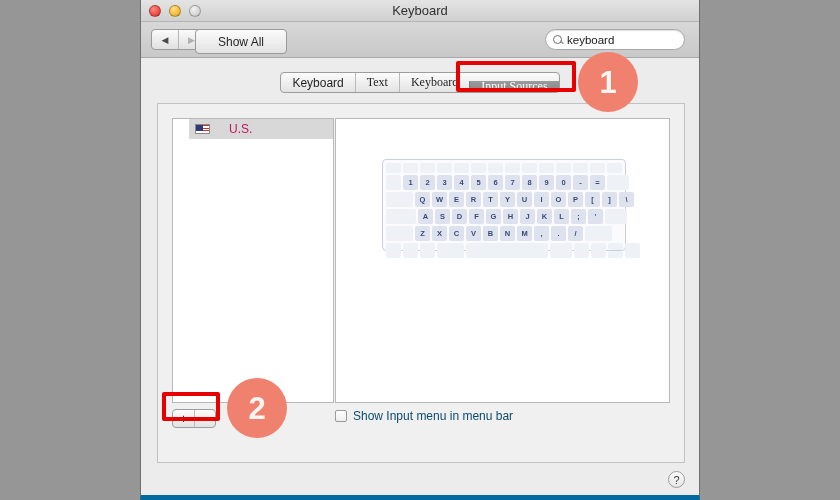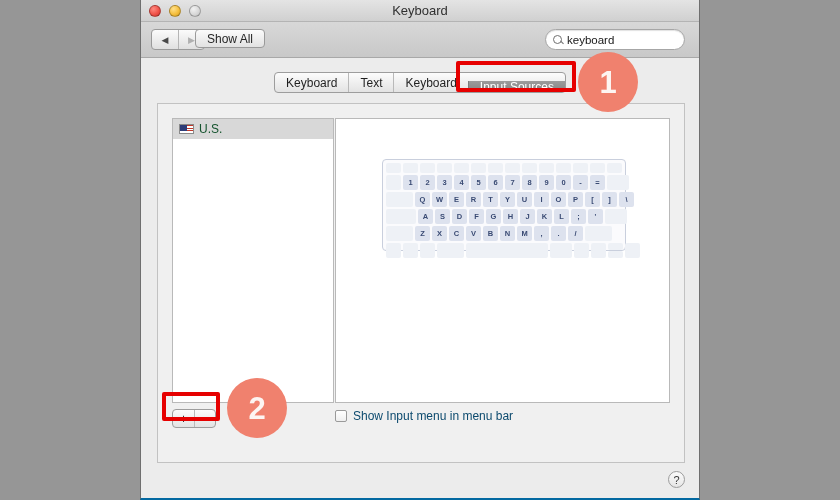--- a/index.html
+++ b/index.html
@@ -16,21 +16,21 @@
   
   .window {
     position: absolute;
     left: 140px;
     top: 0px;
     width: 560px;
     height: 500px;
     background: #ececec;
     border-left: 1px solid #6f6f6f;
     border-right: 1px solid #6f6f6f;
-    border-bottom: 2px solid #0369a1;
+    border-bottom: 5px solid #0369a1;
     overflow: hidden;
   }
 
   
   .titlebar {
     position: relative;
     height: 22px;
     background: linear-gradient(to bottom, #e4e4e4 0%, #d0d0d0 100%);
     border-bottom: 1px solid #b4b4b4;
   }
@@ -83,22 +83,22 @@
     justify-content: center;
     font-size: 9px;
     color: #4a4a4a;
   }
   .navbtn + .navbtn { border-left: 1px solid #b5b5b5; }
   .navbtn.disabled { color: #b0b0b0; }
 
   .showall {
     position: absolute;
     left: 54px; top: 7px;
-    height: 19px;
-    padding: 0 11px;
+    height: 25px;
+    padding: 0 22px;
     display: flex;
     align-items: center;
     font-size: 12px;
     color: #262626;
     border: 1px solid #9a9a9a;
     border-radius: 4px;
     background: linear-gradient(to bottom, #fbfbfb 0%, #e2e2e2 100%);
   }
 
   .searchbox {
@@ -170,21 +170,21 @@
     overflow: hidden;
     background: linear-gradient(to bottom, #fcfcfc 0%, #e3e3e3 100%);
   }
   .tab {
     padding: 0 11px;
     display: flex;
     align-items: center;
     font-size: 12px;
     color: #1f1f1f;
   }
-  .tab + .tab { border-left: 1px solid #b9b9b9; }
+  .tab + .tab { border-left: 1px solid #b9b9b9; font-family: Liberation Serif, serif; }
   .tab.active {
     background: linear-gradient(to bottom, #9c9c9c 0%, #848484 100%);
     color: #fff;
     border-left-color: #7e7e7e;
     margin-top: 8px;
   }
 
   
   .redbox {
     position: absolute;
@@ -224,23 +224,24 @@
     height: 285px;
     background: #ffffff;
     border: 1px solid #b9b9b9;
     overflow: hidden;
   }
   .srcrow {
     display: flex;
     align-items: center;
     height: 20px;
     padding: 0 6px;
-    gap: 5px;
+    gap: 19px;
     font-size: 12px;
-    color: #14532d;
+    color: #be185d;
+    margin-left: 16px;
   }
   .srcrow.selected { background: #d8d8d8; }
 
   .flag {
     width: 15px; height: 10px;
     position: relative;
     border: 0.5px solid #8a8a8a;
     background: #fff;
     overflow: hidden;
     flex: 0 0 auto;

